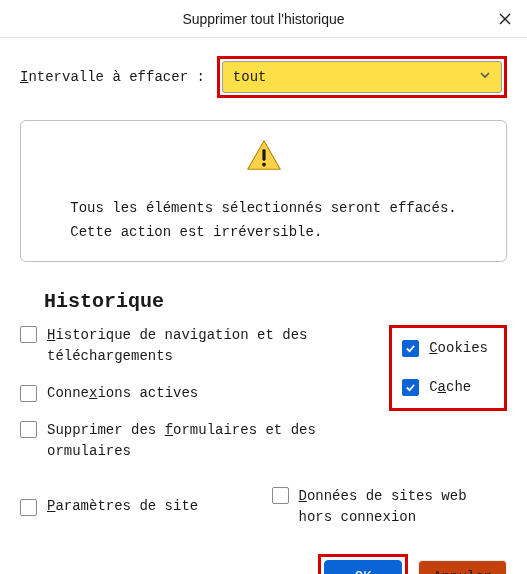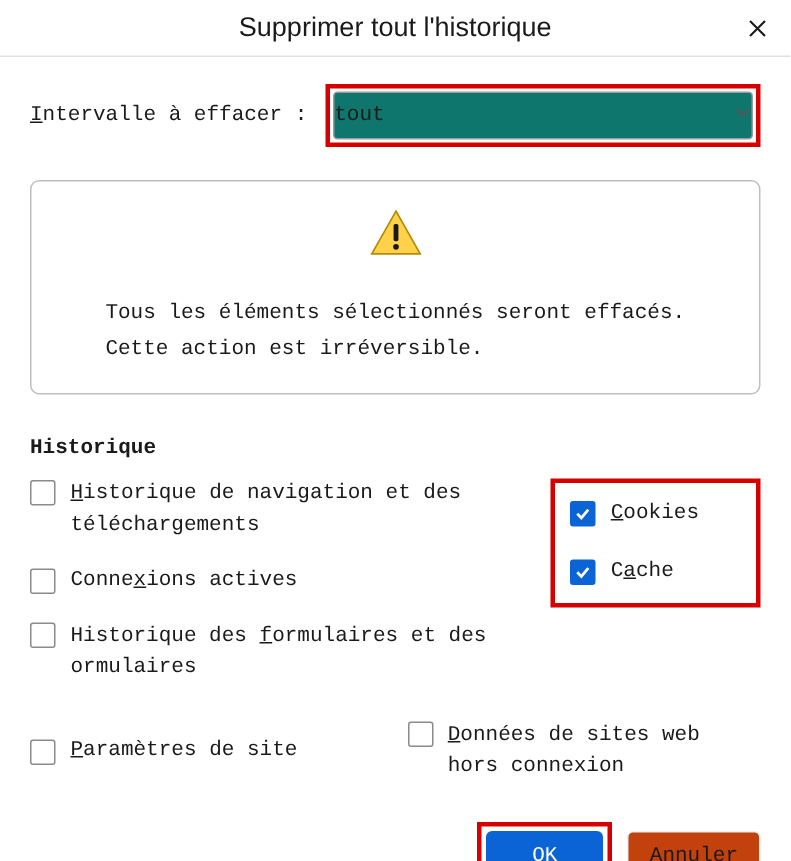--- a/index.html
+++ b/index.html
@@ -13,21 +13,21 @@
   overflow: hidden;
 }
 .titlebar {
   display: flex;
   align-items: center;
   justify-content: center;
   height: 38px;
   position: relative;
   border-bottom: 1px solid #e0e0e0;
 }
-.titlebar-title { font-size: 18px; }
+.titlebar-title { font-size: 14px; }
 .titlebar-close {
   position: absolute;
   right: 6px;
   top: 4px;
   width: 32px;
   height: 30px;
   display: flex;
   align-items: center;
   justify-content: center;
   cursor: pointer;
@@ -45,56 +45,57 @@
 .select-wrap {
   flex: 1;
   border: 3px solid #d60000;
   padding: 2px;
 }
 .select {
   width: 100%;
   height: 32px;
   border: 1px solid #9a9a9a;
   border-radius: 3px;
-  background: #0f766e;
+  background: #fde047;
   display: flex;
   align-items: center;
   justify-content: space-between;
-  padding: 0 0;
+  padding: 0 10px;
   cursor: pointer;
 }
 .select svg { width: 12px; height: 12px; }
 .warn-box {
   border: 1px solid #bfbfbf;
   border-radius: 6px;
   padding: 16px 18px;
   display: flex;
   gap: 18px;
   align-items: center;
   margin-bottom: 28px;
   flex-direction: column;
 }
 .warn-icon { flex: 0 0 auto; }
 .warn-text p { line-height: 1.7; }
 h3.section {
-  font-size: 14px;
+  font-size: 20px;
   font-weight: 600;
   margin-bottom: 12px;
+  margin-left: 24px;
 }
 .grid-hist {
   display: grid;
   grid-template-columns: 1fr auto;
   column-gap: 12px;
   align-items: start;
   margin-bottom: 24px;
 }
 .col-left { display: flex; flex-direction: column; gap: 16px; }
 .col-right {
   border: 3px solid #d60000;
-  padding: 10px 38px 10px 10px;
+  padding: 10px 16px 10px 10px;
   display: flex;
   flex-direction: column;
   gap: 18px;
 }
 .chk {
   display: flex;
   align-items: center;
   gap: 10px;
   cursor: pointer;
 }
@@ -212,21 +213,21 @@
       </div>
       <div class="chk">
         <span class="chk-box"></span>
         <span class="chk-label">
           <span>Conne</span><span class="access">x</span><span>ions actives</span>
         </span>
       </div>
       <div class="chk top">
         <span class="chk-box"></span>
         <span class="chk-label">
-          <span>Historique des </span><span class="access">f</span><span>ormulaires et des ormulaires</span>
+          <span>Supprimer des </span><span class="access">f</span><span>ormulaires et des ormulaires</span>
         </span>
       </div>
     </div>
     <div class="col-right">
       <div class="chk">
         <span class="chk-box checked">
           <svg viewBox="0 0 12 12">
               <path d="M2 6 L5 9 L10 3" stroke="#fff" stroke-width="2" fill="none"></path>
             </svg>
         </span>

